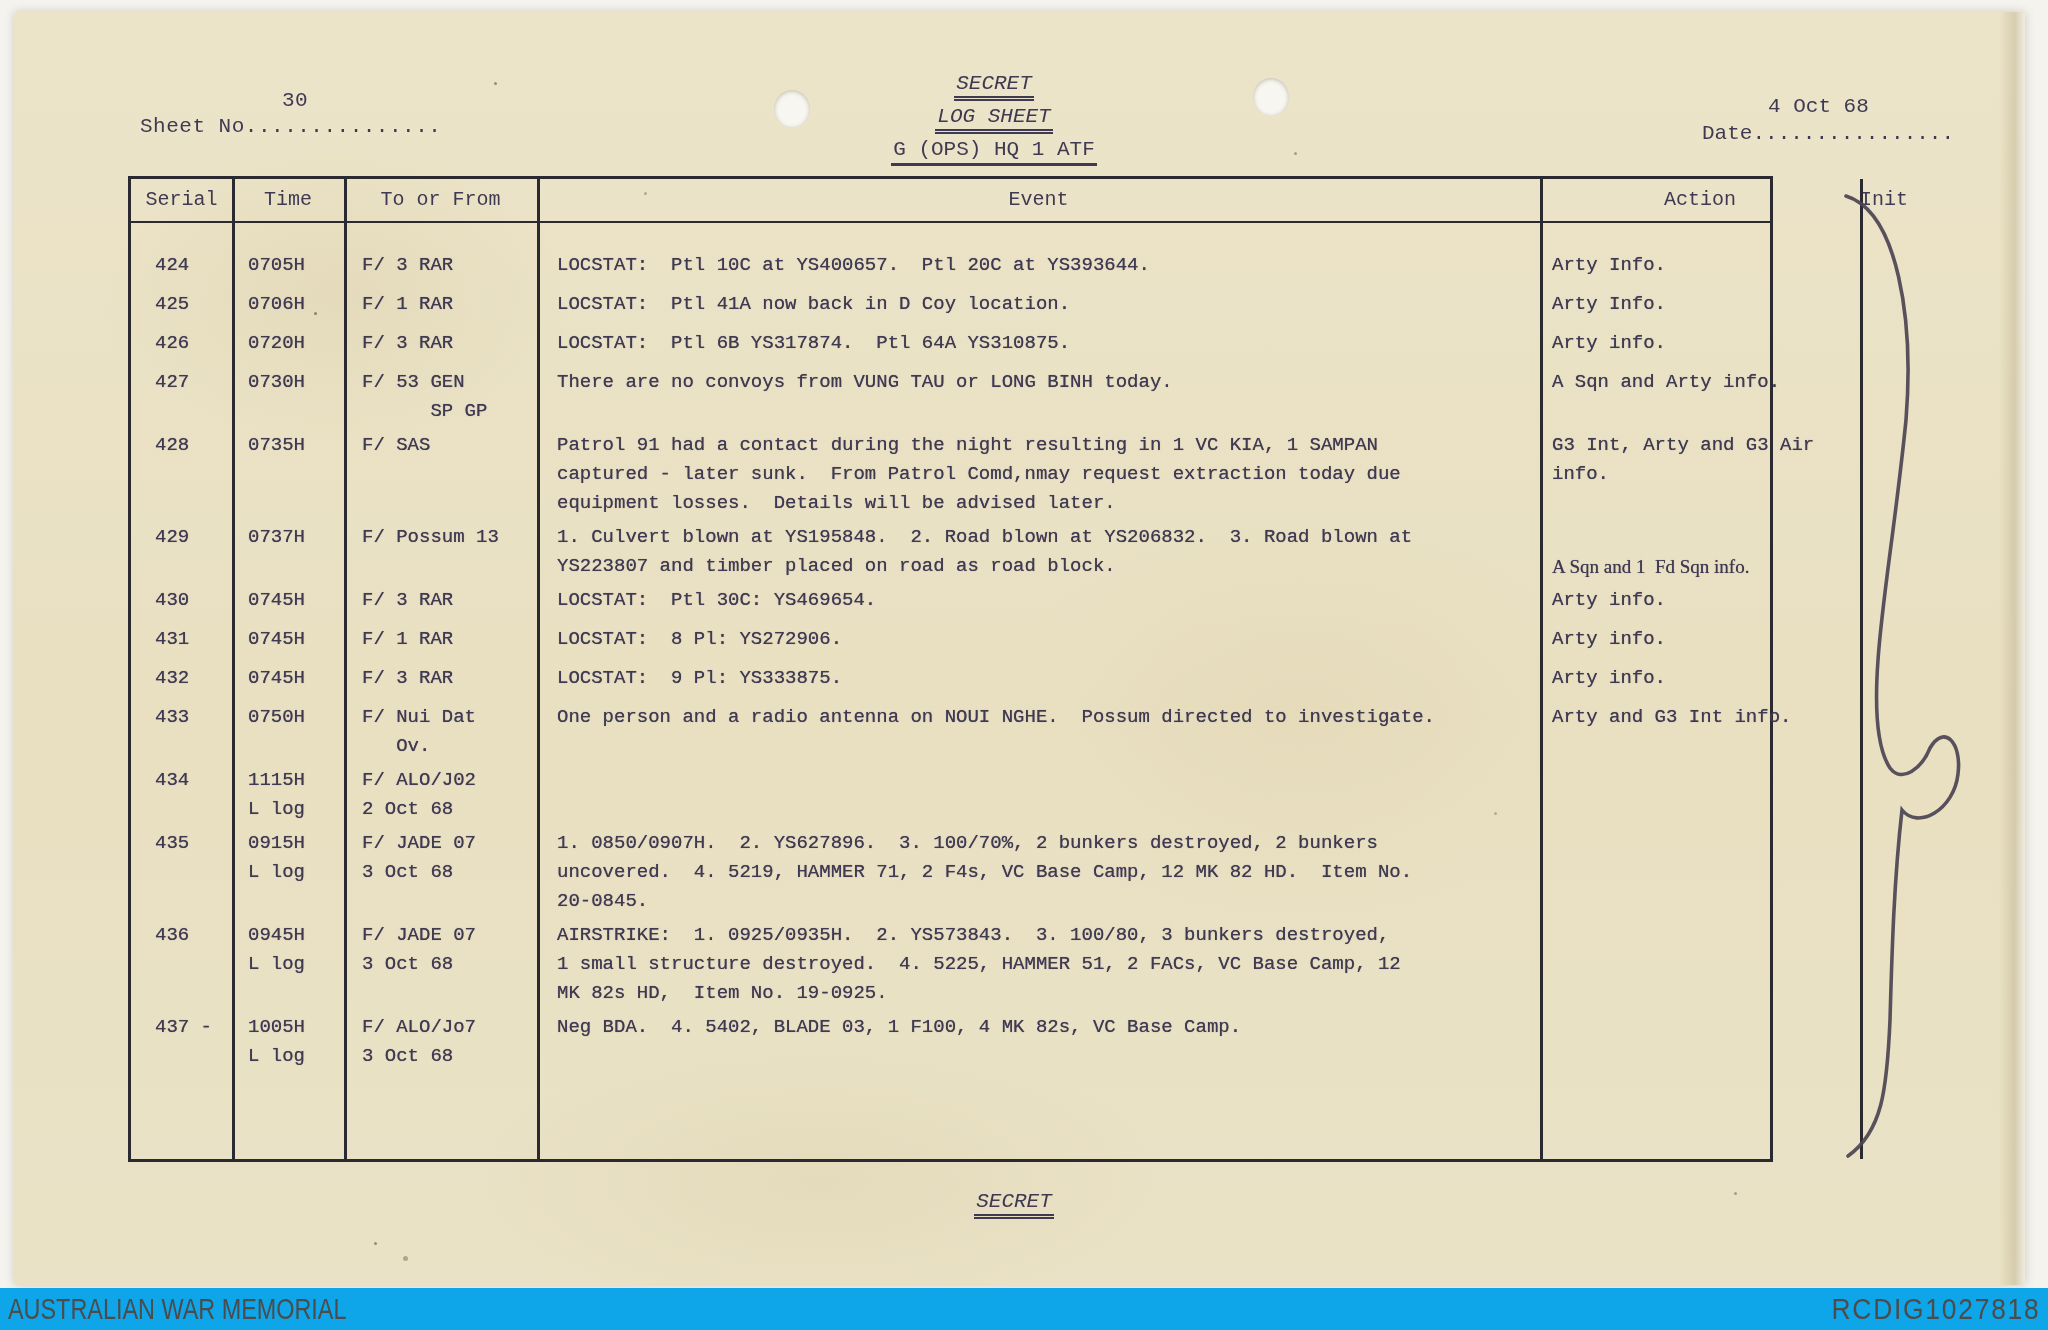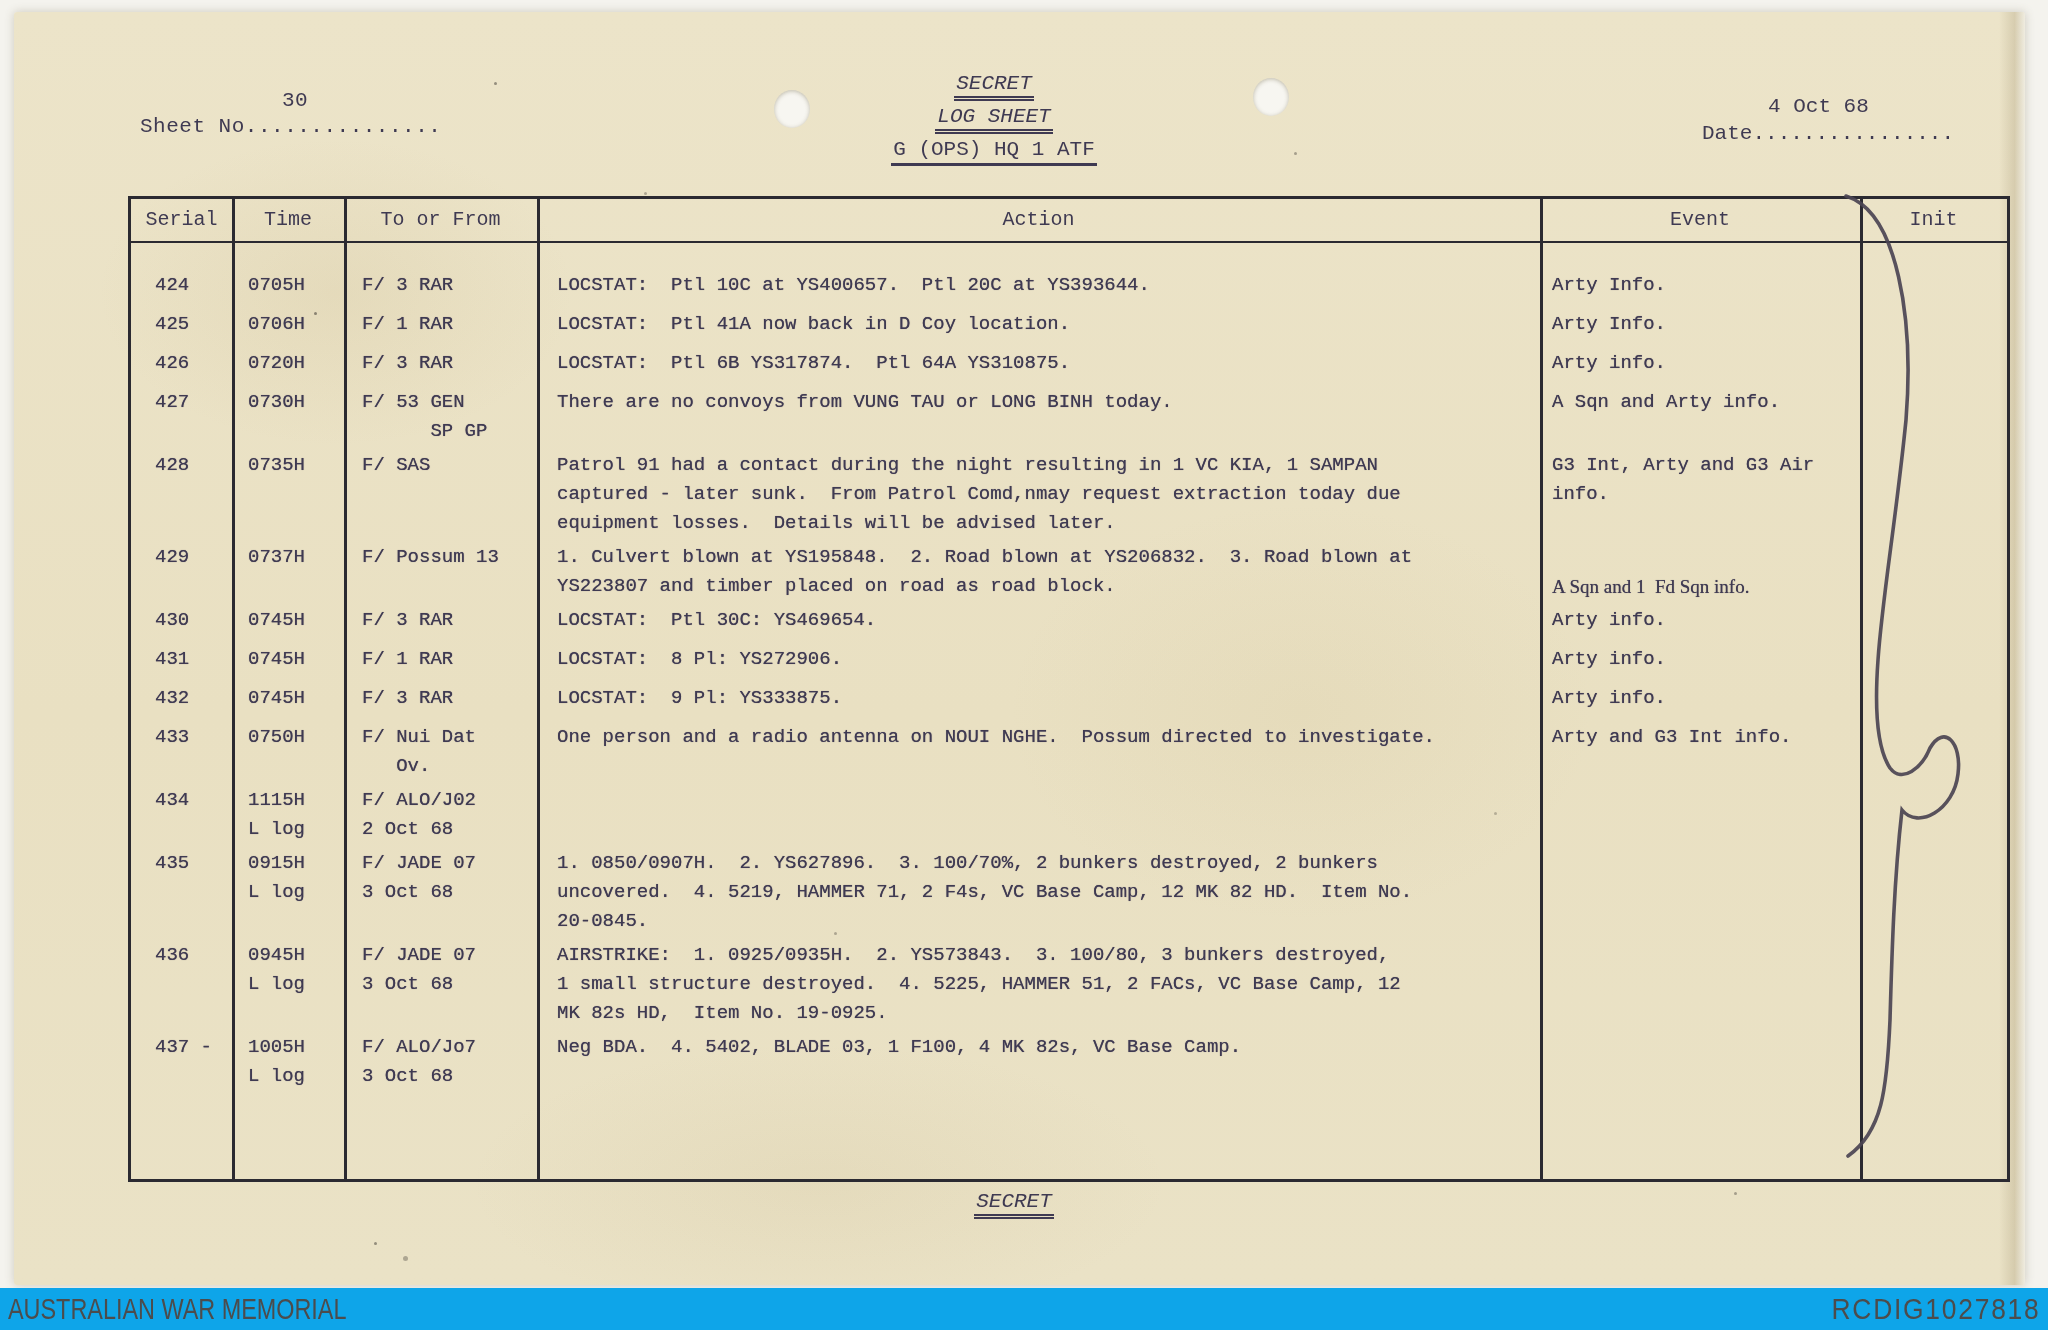--- a/index.html
+++ b/index.html
@@ -44,21 +44,21 @@
   .sheetno .val { position:absolute; left:142px; top:-26px; }
   .titleblock { position:absolute; left:860px; top:60px; width:240px; text-align:center; font-size:21px; }
   .titleblock .trow { display:block; margin:0 auto 4px; width:max-content; }
   .u2 span { display:inline-block; border-bottom:2px solid #3f3a52; padding:0 2px 1px; }
   .u2 { border-bottom:2px solid #3f3a52; padding-bottom:1px;font-style:italic; }
   .u1 span { display:inline-block; border-bottom:3px solid #3f3a52; padding:0 2px 2px; }
   .dateblock { position:absolute; left:1688px; top:110px; font-size:21px; }
   .dateblock .val { position:absolute; left:66px; top:-27px; }
   
   .logtable {
-    position:absolute; left:114px; top:184px; width:1882px; height:986px;
+    position:absolute; left:114px; top:164px; width:1645px; height:986px;
     border:3px solid #2b2a31; box-sizing:border-box;
   }
   .thead { display:grid; grid-template-columns:101px 112px 193px 1003px 320px auto;
     height:42px; line-height:42px; font-size:20px; border-bottom:2.5px solid #2b2a31; }
   .thead div { text-align:center; }
   .tbody { padding-top:28px; }
   .row { display:grid; grid-template-columns:101px 112px 193px 1003px 320px auto; margin-bottom:10px; }
   .row.multi { margin-bottom:5px; }
   .line { height:29px; line-height:29px; white-space:pre; font-size:19px;
     text-shadow:0 0 .7px rgba(63,58,82,.85); }
@@ -99,22 +99,22 @@
       <div class="trow u1"><span>G (OPS) HQ 1 ATF</span></div>
     </div>
 
     <div class="dateblock typ"><span>Date</span><span>................</span><span class="val">4 Oct 68</span></div>
 
     <div class="logtable">
       <div class="thead">
         <div>Serial</div>
         <div>Time</div>
         <div>To or From</div>
+        <div>Event</div>
         <div>Action</div>
-        <div>Event</div>
         <div>Init</div>
       </div>
       <div class="tbody">
           <div class="row">
             <div class="cell-serial">
               <div class="line">424</div>
             </div>
             <div class="cell-time">
               <div class="line">0705H</div>
             </div>

